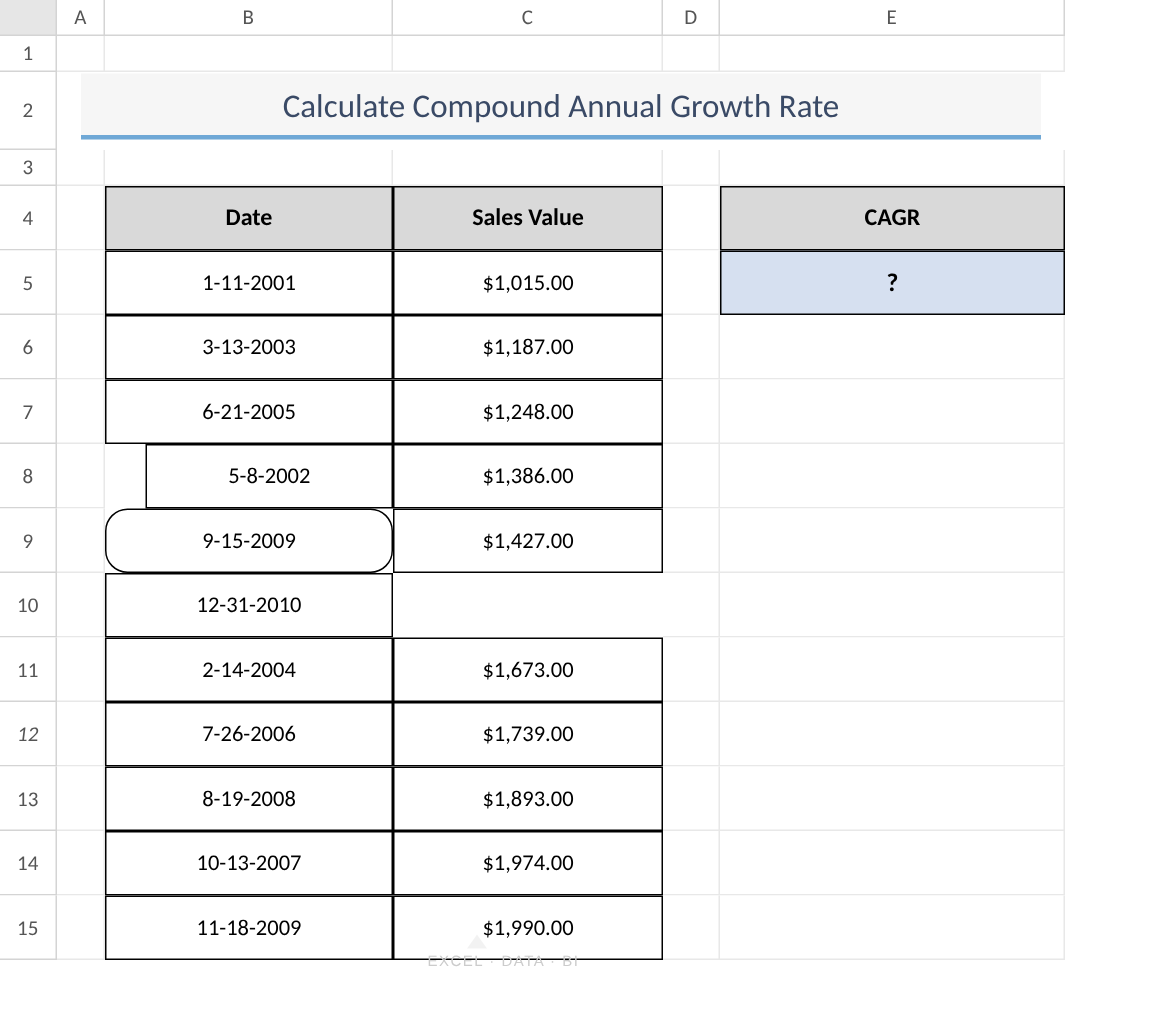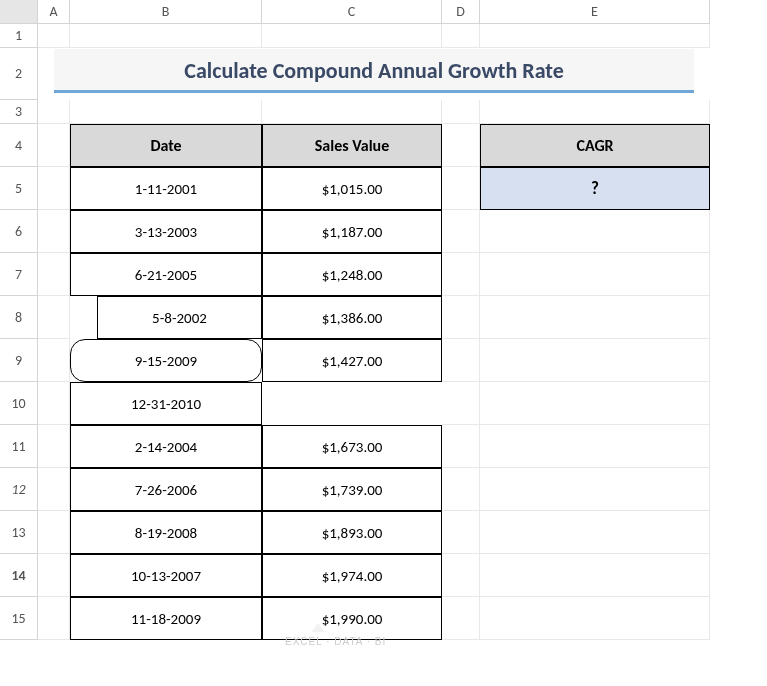--- a/index.html
+++ b/index.html
@@ -47,21 +47,21 @@
     grid-row: 3;
     display: flex;
     align-items: center;
     justify-content: center;
     padding: 0 16px 6px 16px;
   }
   .title-inner {
     width: 100%;
     text-align: center;
     font-size: 22px;
-    font-weight: bold;
+    font-weight: normal;
     color: #3a4a66;
     border-bottom: 3px solid #6fa8d6;
     padding-bottom: 6px;
     background: #f6f6f6;
     padding-top: 8px;
   }
   .tbl-header {
     background: #d9d9d9;
     border: 1px solid #000;
     font-weight: bold;
@@ -126,21 +126,21 @@
   <div class="rowhdr" style="grid-column:1;grid-row:5;">4</div>
   <div class="rowhdr" style="grid-column:1;grid-row:6;">5</div>
   <div class="rowhdr" style="grid-column:1;grid-row:7;">6</div>
   <div class="rowhdr" style="grid-column:1;grid-row:8;">7</div>
   <div class="rowhdr" style="grid-column:1;grid-row:9;">8</div>
   <div class="rowhdr" style="grid-column:1;grid-row:10;">9</div>
   <div class="rowhdr" style="grid-column:1;grid-row:11;">10</div>
   <div class="rowhdr" style="grid-column:1;grid-row:12;">11</div>
   <div class="rowhdr" style="grid-column:1;grid-row:13;font-style:italic;">12</div>
   <div class="rowhdr" style="grid-column:1;grid-row:14;">13</div>
-  <div class="rowhdr" style="grid-column:1;grid-row:15;font-weight:bold;">14</div>
+  <div class="rowhdr" style="grid-column:1;grid-row:15;">14</div>
   <div class="rowhdr" style="grid-column:1;grid-row:16;">15</div>
 
   <div class="cell" style="grid-column:2;grid-row:2;"></div>
   <div class="cell" style="grid-column:3;grid-row:2;"></div>
   <div class="cell" style="grid-column:4;grid-row:2;"></div>
   <div class="cell" style="grid-column:5;grid-row:2;"></div>
   <div class="cell" style="grid-column:6;grid-row:2;"></div>
 
   <div class="title-wrap">
     <div class="title-inner">Calculate Compound Annual Growth Rate</div>

